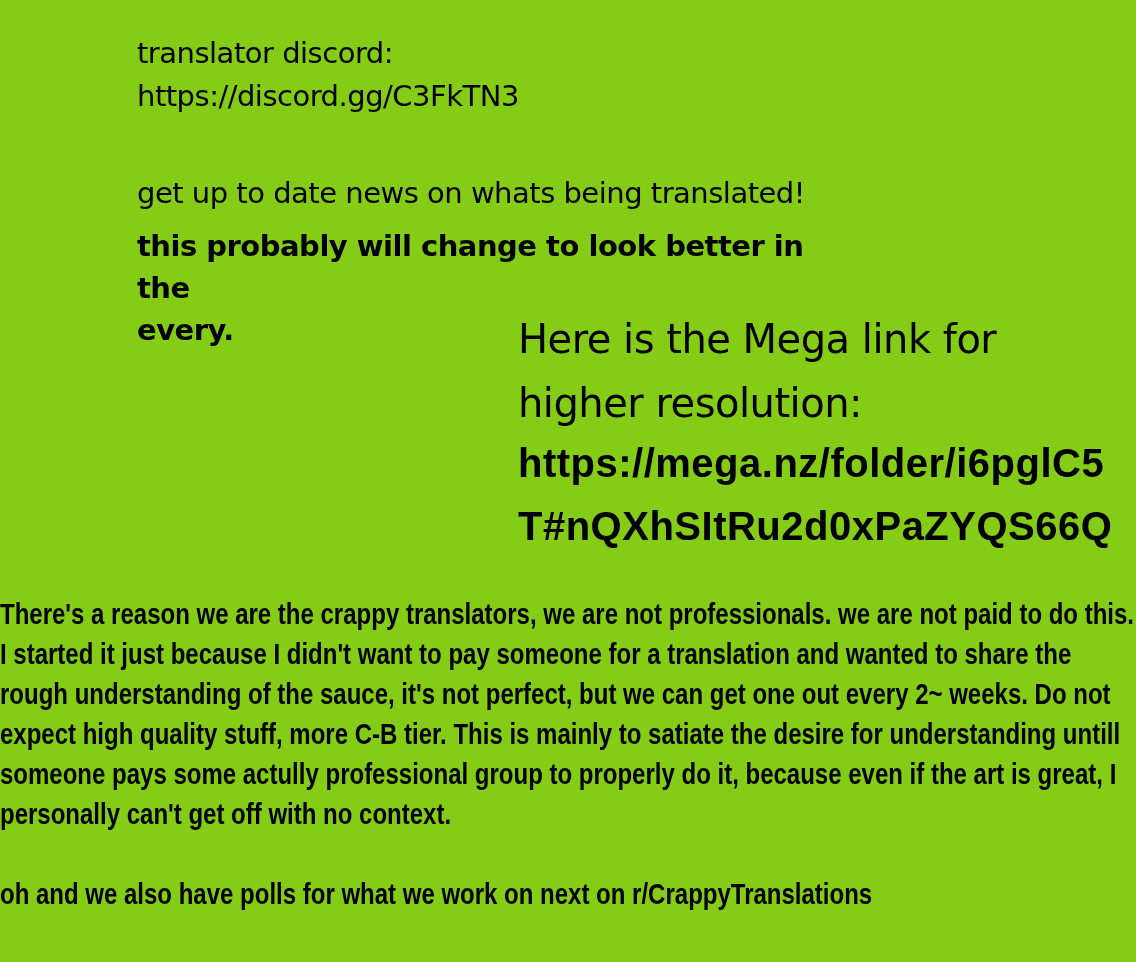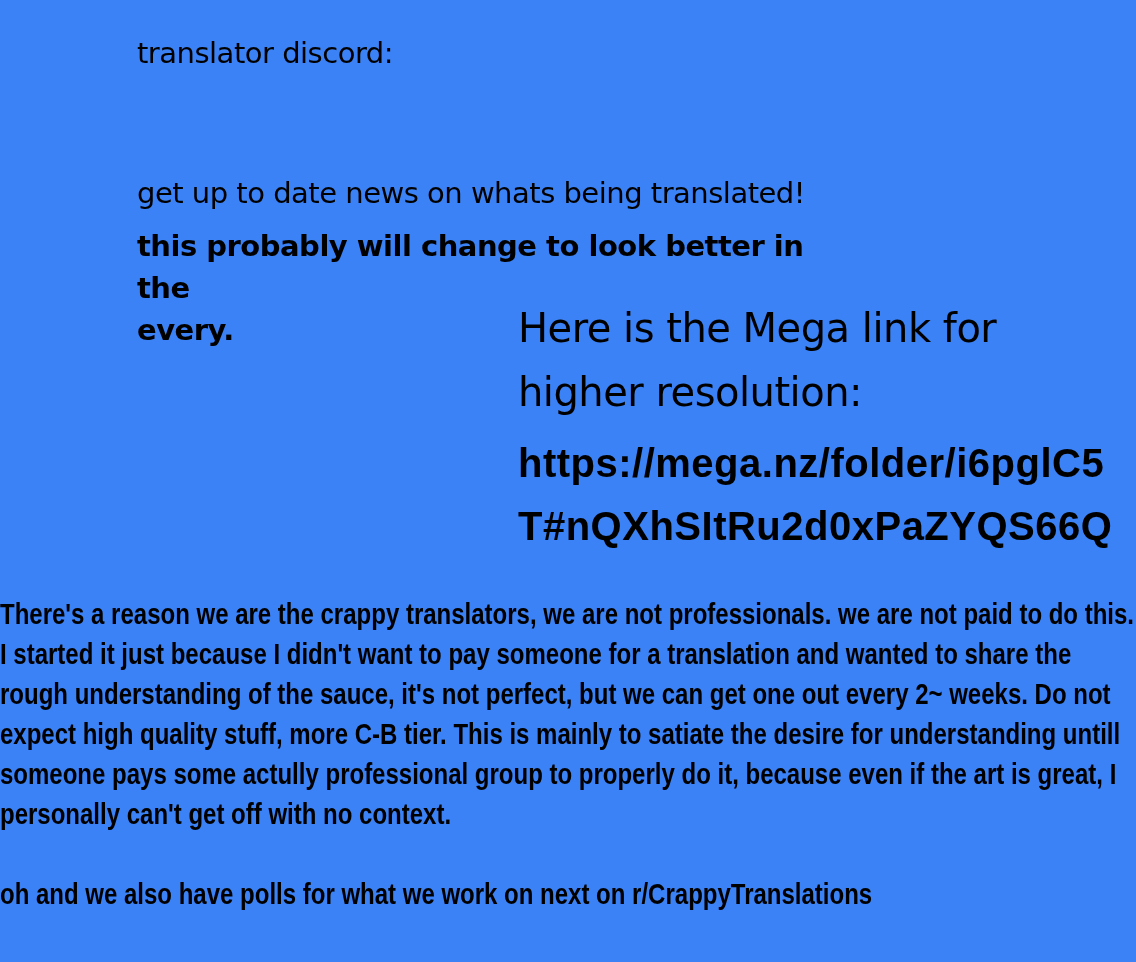--- a/index.html
+++ b/index.html
@@ -4,21 +4,21 @@
 <style>
   html, body {
     margin: 0;
     padding: 0;
     background: #ffffff;
   }
   .page {
     position: relative;
     width: 1136px;
     height: 962px;
-    background: #3b82f6;
+    background: #84cc16;
     color: #000000;
     overflow: hidden;
   }
   
   .hand {
     font-family: "DejaVu Sans", sans-serif;
     font-weight: 400;
     color: #000000;
   }
   .hand-sm {
@@ -38,21 +38,21 @@
     color: #000000;
   }
   .abs { position: absolute; }
 
   .discord-block   { left: 137px; top: 32px;  width: 620px; }
   .news-line       { left: 137px; top: 172px; width: 780px; }
   .change-block    { left: 137px; top: 225px; width: 720px; line-height: 42px; font-weight: bold; }
   .signature-line  { left: 139px; top: 368px; width: 450px; }
 
   .mega-heading {
-    left: 518px; top: 296px; width: 585px;
+    left: 518px; top: 307px; width: 585px;
   }
   .mega-url {
     left: 518px; top: 432px; width: 620px;
     font-size: 40px;
     line-height: 63px;
     letter-spacing: 0.5px;
     word-break: break-all;
   }
 
   .disclaimer {
@@ -67,20 +67,21 @@
     margin-top: 40px;
   }
 </style>
 </head>
 <body>
 
 <div class="page">
 
   <div class="abs hand hand-sm discord-block">
     <div>translator discord:</div>
+    <div>https://discord.gg/C3FkTN3</div>
   </div>
 
   <div class="abs hand hand-sm news-line">get up to date news on whats being translated!</div>
 
   <div class="abs hand hand-sm change-block">
     <div>this probably will change to look better in the</div>
     <div>every.</div>
   </div>
 
 

